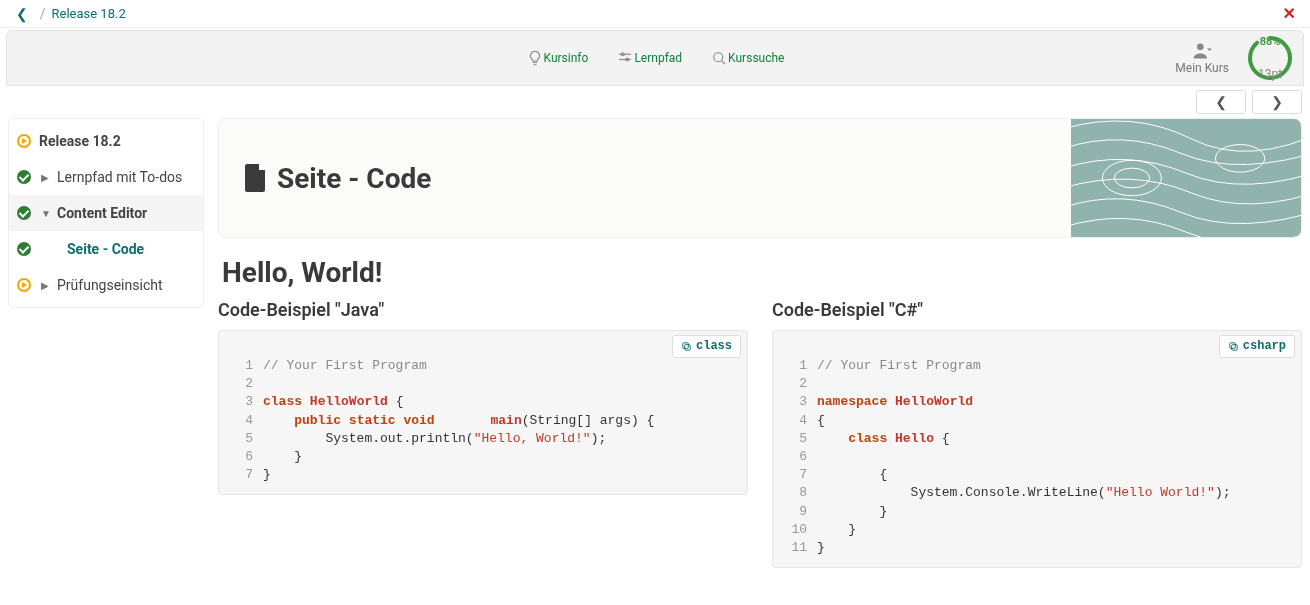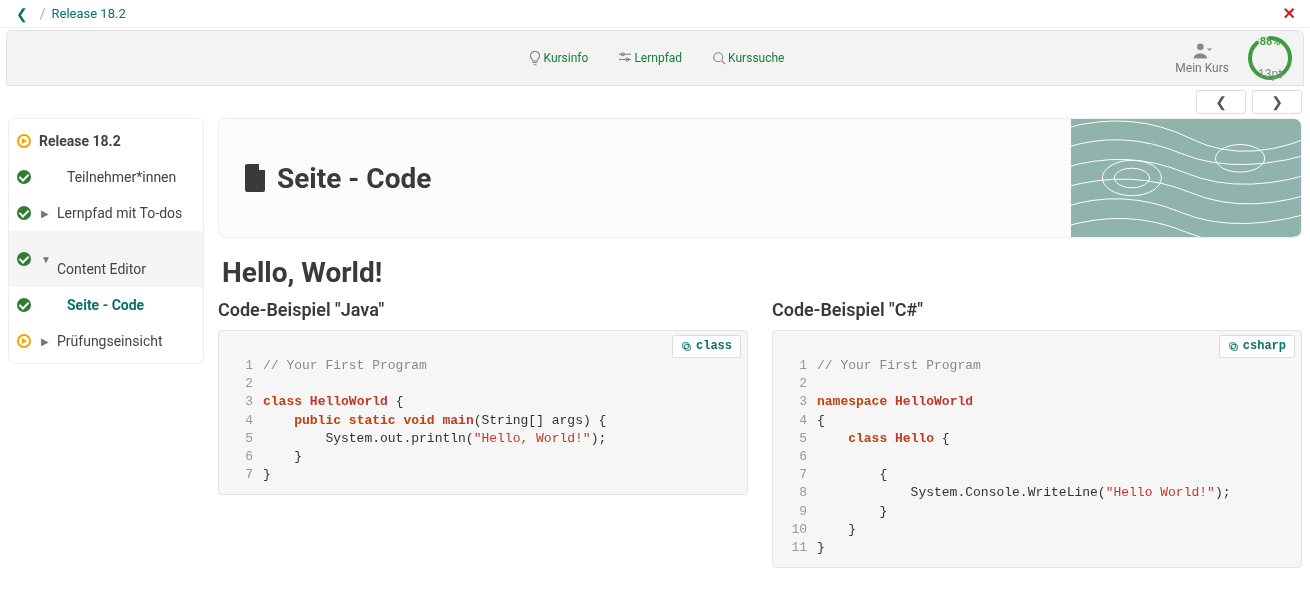--- a/index.html
+++ b/index.html
@@ -271,21 +271,21 @@
 .ln {
   width: 24px;
   text-align: right;
   color: #999;
   margin-right: 10px;
   user-select: none;
 }
 .tok-comment { color: #8a8a8a; }
 .tok-keyword { color: #c2410c; font-weight: 700; }
 .tok-class { color: #c0392b; font-weight: 700; }
-.tok-method { color: #c0392b; font-weight: 700; }
+.tok-method { color: #c0392b; font-weight: 700; margin-left: 48px; }
 .tok-string { color: #c0392b; }
 .tok-type { color: #2e8b2e; }
 </style>
 </head>
 <body>
 
 <div class="top-bar">
   <span class="breadcrumb-back">❮</span>
   <span class="sep">/</span>
   <span class="crumb">Release 18.2</span>
@@ -346,33 +346,29 @@
 
 <div class="layout">
 
   <div class="sidebar">
     <div class="sb-line" style="top:20px;bottom:20px;"></div>
 
     <div class="sb-item heading">
       <span class="sb-status play"></span>
       <span>Release 18.2</span>
     </div>
-    <div class="sb-item indent">
-      <span class="sb-status done"></span>
-      <span>Teilnehmer*innen</span>
-    </div>
     <div class="sb-item has-chev">
       <span class="sb-status done"></span>
       <span class="chev">▶</span>
       <span>Lernpfad mit To-dos</span>
     </div>
     <div class="sb-item has-chev" style="background:#f5f5f5;">
       <span class="sb-status done"></span>
       <span class="chev">▼</span>
-      <span style="font-weight:400;margin-top:20px;">Content Editor</span>
+      <span style="font-weight:700;">Content Editor</span>
     </div>
     <div class="sb-item indent current">
       <span class="sb-status done"></span>
       <span>Seite - Code</span>
     </div>
     <div class="sb-item has-chev">
       <span class="sb-status play"></span>
       <span class="chev">▶</span>
       <span>Prüfungseinsicht</span>
     </div>

